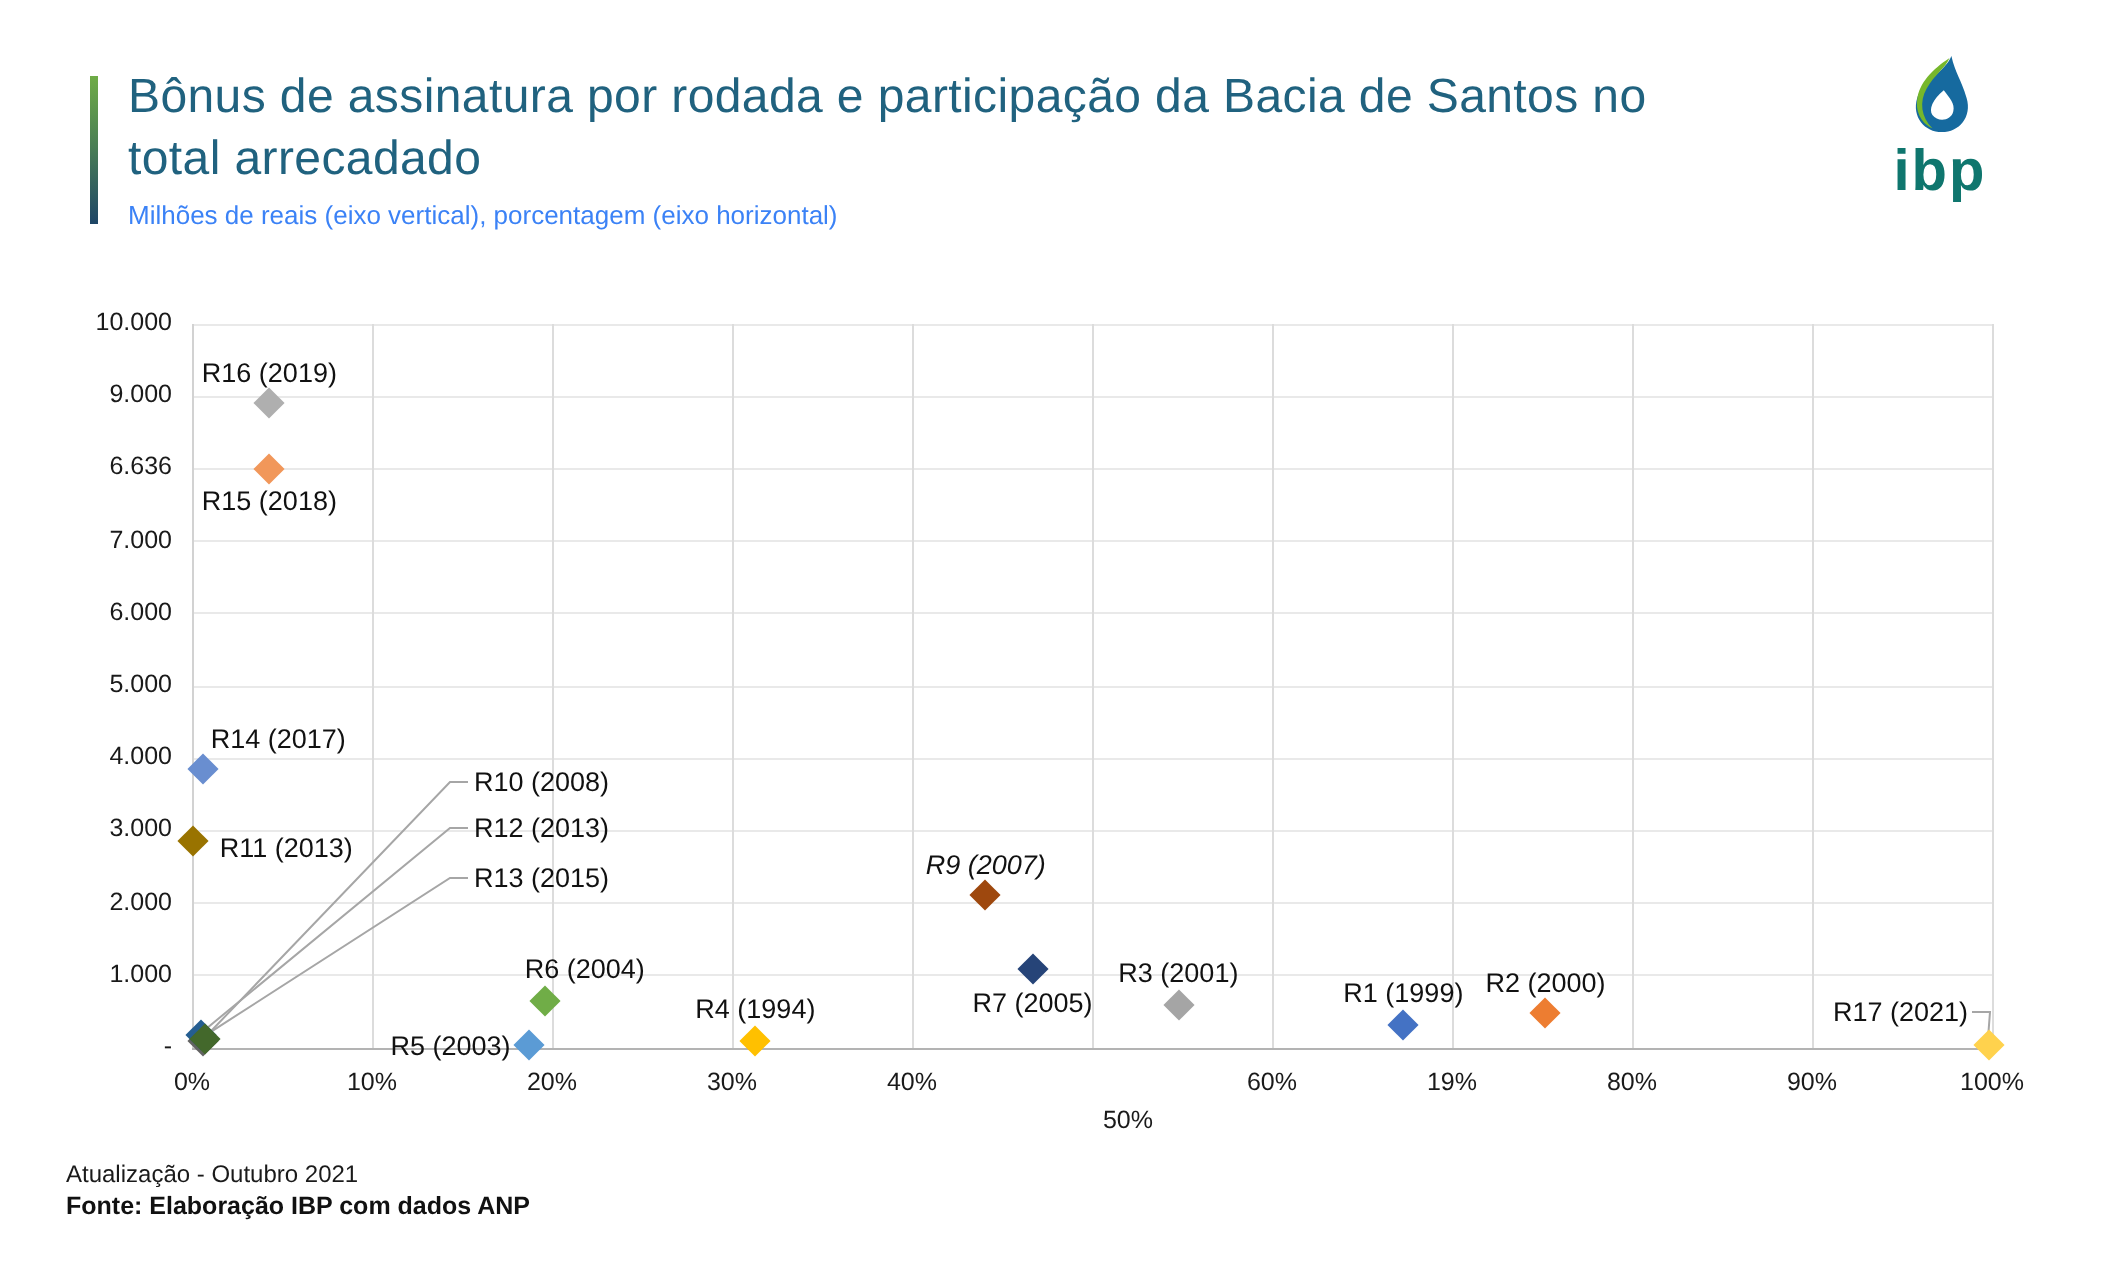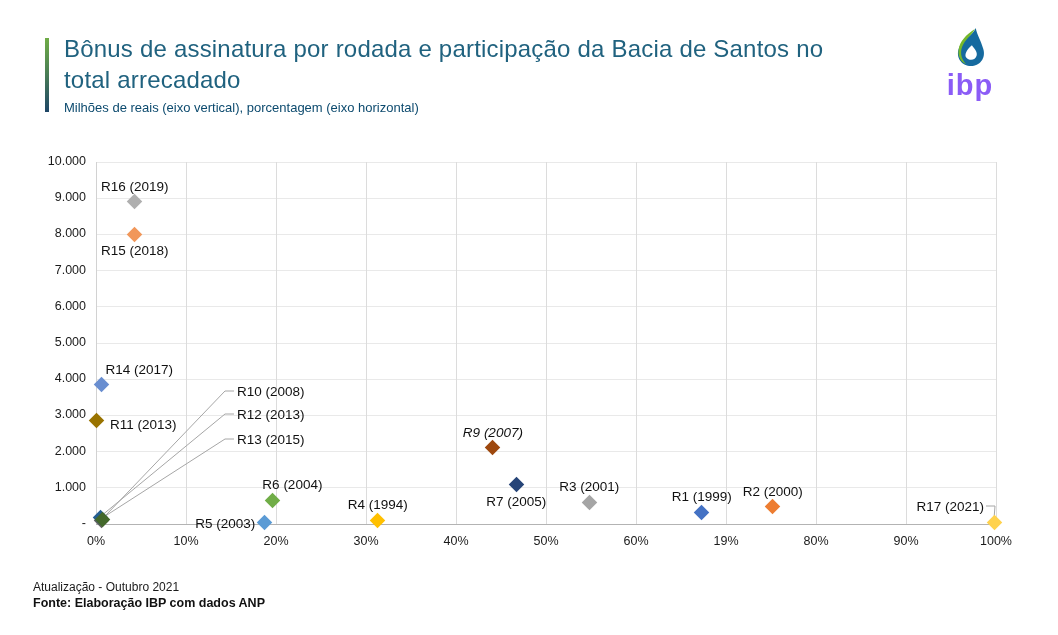--- a/index.html
+++ b/index.html
@@ -6,26 +6,26 @@
   body{width:1058px;height:635px;position:relative;overflow:hidden;
        font-family:"Liberation Sans", sans-serif;color:#1a1a1a;}
   .page{position:absolute;inset:0;background:#ffffff;}
 
   
   .header{position:absolute;left:64px;top:33px;width:820px;}
   .accent-bar{position:absolute;left:45px;top:38px;width:4px;height:74px;
     background:linear-gradient(180deg,#6FAC46 0%,#4a7e55 48%,#1E4566 100%);}
   .title{font-size:24px;line-height:31px;color:#20627F;font-weight:500;
     letter-spacing:0.2px;max-width:805px;}
-  .subtitle{font-size:13px;color:#0c4a6e;margin-top:5px;}
+  .subtitle{font-size:13px;color:#3b82f6;margin-top:5px;}
 
   
   .logo{position:absolute;left:933px;top:26px;width:74px;height:82px;
     display:flex;flex-direction:column;align-items:center;}
-  .logo-text{font-size:29px;font-weight:bold;color:#8b5cf6;line-height:26px;
+  .logo-text{font-size:29px;font-weight:bold;color:#0f766e;line-height:26px;
     letter-spacing:1px;margin-top:-2px;}
 
   
   .plot-area{position:absolute;left:96px;top:162px;width:900px;height:362px;}
   .vgrid{position:absolute;top:0;width:1px;height:362px;background:#DCDCDC;}
   .hgrid{position:absolute;left:0;width:900px;height:1px;background:#E9E9E9;}
   .hgrid.axis{background:#B3B3B3;}
   .x-tick{position:absolute;top:372px;width:64px;margin-left:-32px;
     text-align:center;font-size:12.5px;color:#1a1a1a;}
   .y-tick{position:absolute;left:-72px;width:62px;margin-top:-8px;
@@ -61,21 +61,21 @@
     </span>
     <div class="logo-text">ibp</div>
   </div>
 
   <div class="plot-area" id="plot-area">
       <div class="hgrid" style="top: -0.5px;"></div>
       <div class="y-tick" style="top: 0px;">10.000</div>
       <div class="hgrid" style="top: 35.7px;"></div>
       <div class="y-tick" style="top: 36.2px;">9.000</div>
       <div class="hgrid" style="top: 71.9px;"></div>
-      <div class="y-tick" style="top: 72.4px;">8.000</div>
+      <div class="y-tick" style="top: 72.4px;">6.636</div>
       <div class="hgrid" style="top: 108.1px;"></div>
       <div class="y-tick" style="top: 108.6px;">7.000</div>
       <div class="hgrid" style="top: 144.3px;"></div>
       <div class="y-tick" style="top: 144.8px;">6.000</div>
       <div class="hgrid" style="top: 180.5px;"></div>
       <div class="y-tick" style="top: 181px;">5.000</div>
       <div class="hgrid" style="top: 216.7px;"></div>
       <div class="y-tick" style="top: 217.2px;">4.000</div>
       <div class="hgrid" style="top: 252.9px;"></div>
       <div class="y-tick" style="top: 253.4px;">3.000</div>
@@ -89,21 +89,21 @@
       <div class="x-tick" style="left: 0px;">0%</div>
       <div class="vgrid" style="left: 89.5px;"></div>
       <div class="x-tick" style="left: 90px;">10%</div>
       <div class="vgrid" style="left: 179.5px;"></div>
       <div class="x-tick" style="left: 180px;">20%</div>
       <div class="vgrid" style="left: 269.5px;"></div>
       <div class="x-tick" style="left: 270px;">30%</div>
       <div class="vgrid" style="left: 359.5px;"></div>
       <div class="x-tick" style="left: 360px;">40%</div>
       <div class="vgrid" style="left: 449.5px;"></div>
-      <div class="x-tick" style="left: 450px;">50%</div>
+      <div class="x-tick" style="left: 468px; margin-top: 19px;">50%</div>
       <div class="vgrid" style="left: 539.5px;"></div>
       <div class="x-tick" style="left: 540px;">60%</div>
       <div class="vgrid" style="left: 629.5px;"></div>
       <div class="x-tick" style="left: 630px;">19%</div>
       <div class="vgrid" style="left: 719.5px;"></div>
       <div class="x-tick" style="left: 720px;">80%</div>
       <div class="vgrid" style="left: 809.5px;"></div>
       <div class="x-tick" style="left: 810px;">90%</div>
       <div class="vgrid" style="left: 899.5px;"></div>
       <div class="x-tick" style="left: 900px;">100%</div>

